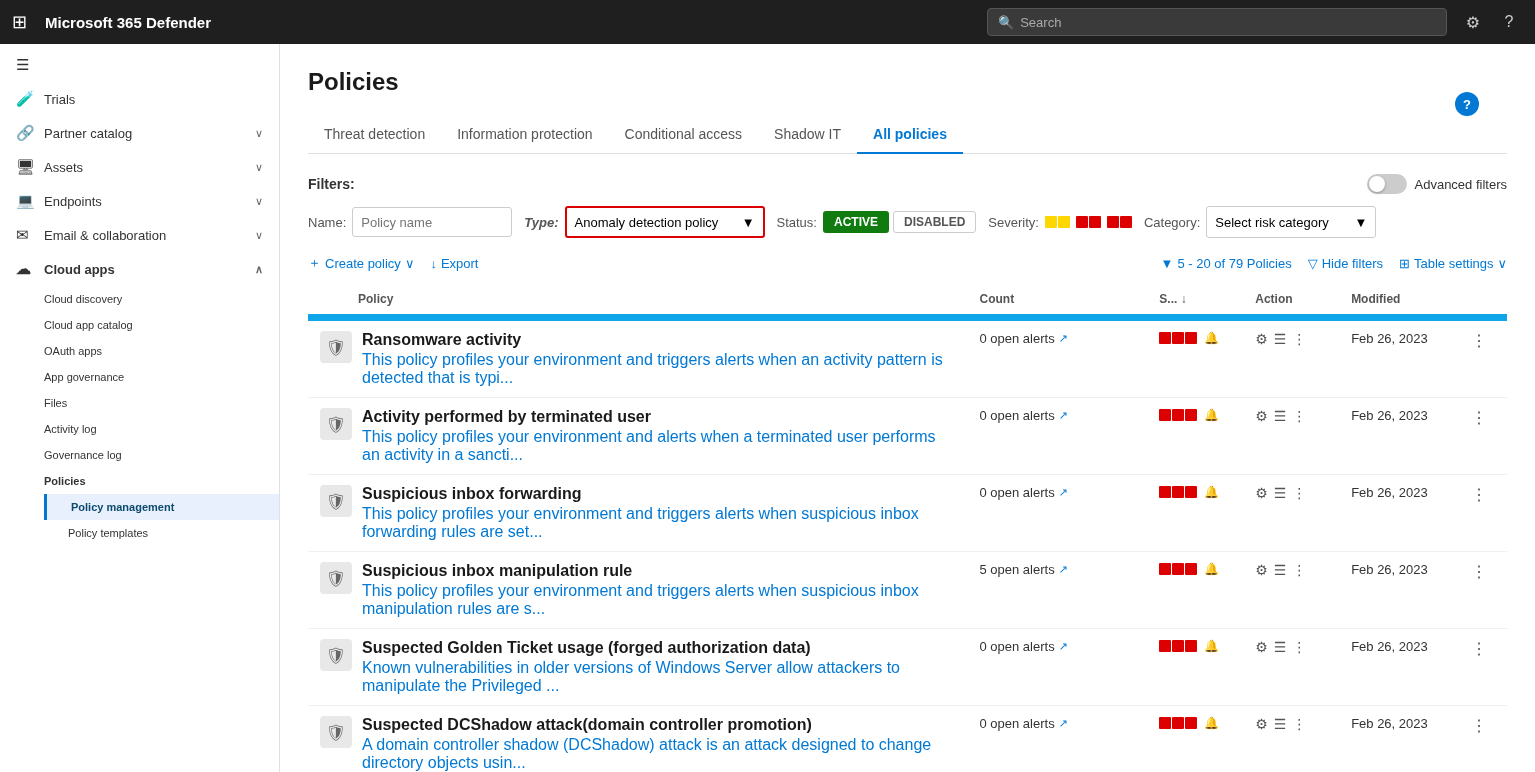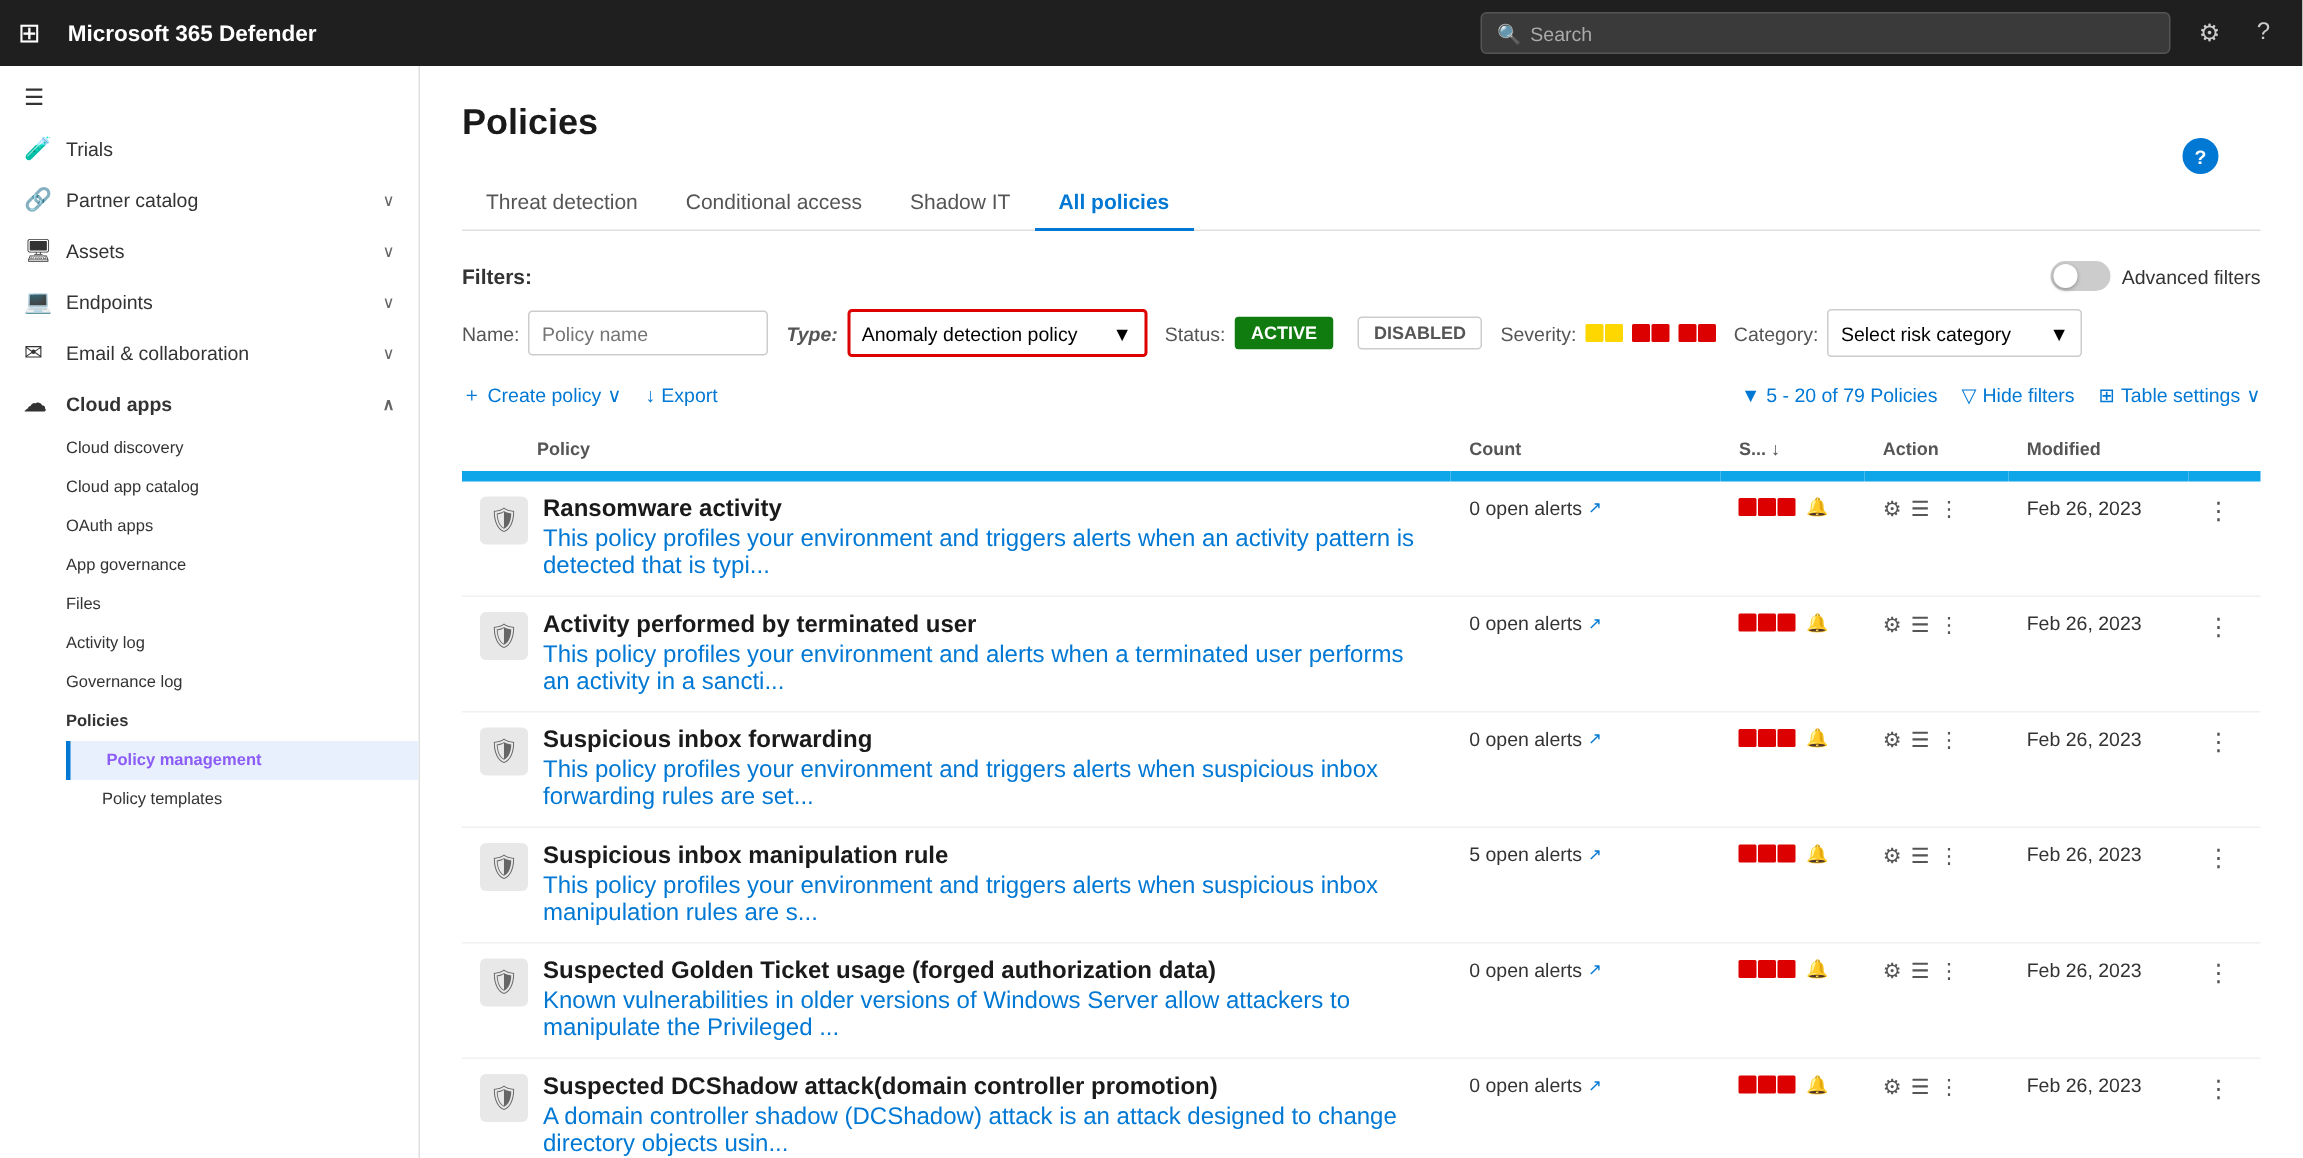--- a/index.html
+++ b/index.html
@@ -21,21 +21,21 @@
     
     .sidebar { width: 280px; background: #fff; border-right: 1px solid #e0e0e0; overflow-y: auto; flex-shrink: 0; }
     .sidebar-section { padding: 4px 0; }
     .sidebar-item { display: flex; align-items: center; padding: 8px 16px; cursor: pointer; color: #333; gap: 10px; position: relative; }
     .sidebar-item.active-parent { font-weight: 600; }
     .sidebar-item .item-icon { width: 18px; font-size: 15px; flex-shrink: 0; }
     .sidebar-item .item-label { flex: 1; font-size: 13px; }
     .sidebar-item .chevron { font-size: 11px; color: #666; }
     .sidebar-sub { padding-left: 44px; }
     .sidebar-sub-item { display: flex; align-items: center; padding: 7px 16px 7px 0; cursor: pointer; color: #333; font-size: 11px; }
-    .sidebar-sub-item.active { color: #8b5cf6; font-weight: 600; border-left: 3px solid #0078d4; padding-left: 8px; background: #e8f0fe; }
+    .sidebar-sub-item.active { color: #0c4a6e; font-weight: 600; border-left: 3px solid #0078d4; padding-left: 8px; background: #e8f0fe; }
 
     
     .content { flex: 1; overflow-y: auto; background: #fff; padding: 24px 28px; }
 
     .page-title { font-size: 24px; font-weight: 600; color: #1a1a1a; margin-bottom: 20px; }
 
     
     .tabs { display: flex; gap: 0; border-bottom: 1px solid #e0e0e0; margin-bottom: 20px; }
     .tab { padding: 10px 16px; cursor: pointer; color: #555; font-size: 14px; border-bottom: 2px solid transparent; margin-bottom: -1px; }
     .tab.active { color: #0078d4; border-bottom: 2px solid #0078d4; font-weight: 600; }
@@ -47,21 +47,21 @@
     .toggle { width: 40px; height: 20px; background: #ccc; border-radius: 10px; position: relative; cursor: pointer; }
     .toggle-inner { width: 16px; height: 16px; background: #fff; border-radius: 50%; position: absolute; top: 2px; left: 2px; transition: left 0.2s; box-shadow: 0 1px 3px rgba(0,0,0,0.3); }
 
     .filter-controls { display: flex; align-items: center; gap: 12px; flex-wrap: wrap; }
     .filter-group { display: flex; align-items: center; gap: 6px; }
     .filter-group label { font-size: 13px; color: #555; font-weight: 500; }
     .filter-input { border: 1px solid #ccc; border-radius: 3px; padding: 4px 8px; font-size: 13px; color: #555; background: #fff; height: 30px; outline: none; }
     .filter-select-box { border: 2px solid #d00; border-radius: 3px; padding: 3px 8px; font-size: 13px; background: #fff; height: 32px; display: flex; align-items: center; gap: 6px; cursor: pointer; }
     .filter-select-text { font-weight: 400; }
 
-    .status-btns { display: flex; gap: 16px; align-items: center; }
+    .status-btns { display: flex; gap: 4px; align-items: center; }
     .status-btn { padding: 3px 10px; border-radius: 3px; font-size: 12px; cursor: pointer; font-weight: 600; border: 1px solid transparent; }
     .status-btn.active-btn { background: #107c10; color: #fff; }
     .status-btn.disabled-btn { background: #fff; color: #555; border: 1px solid #ccc; }
 
     .severity-icons { display: flex; gap: 3px; align-items: center; }
     .sev-block { display: flex; gap: 1px; }
     .sev-sq { width: 12px; height: 12px; border-radius: 1px; }
     .sev-low { background: #ffd700; }
     .sev-high { background: #d00; }
 
@@ -208,20 +208,21 @@
   </div>
 
   <div class="content">
     <div class="page-header-area">
       <h1 class="page-title">Policies</h1>
       <div class="help-btn">?</div>
     </div>
 
     <div class="tabs">
       <div class="tab">Threat detection</div>
+      <div class="tab">Information protection</div>
       <div class="tab">Conditional access</div>
       <div class="tab">Shadow IT</div>
       <div class="tab active">All policies</div>
     </div>
 
     <div class="filters-row">
       <span class="filters-label">Filters:</span>
       <div class="advanced-filters">
         <div class="toggle">
           <div class="toggle-inner"></div>

